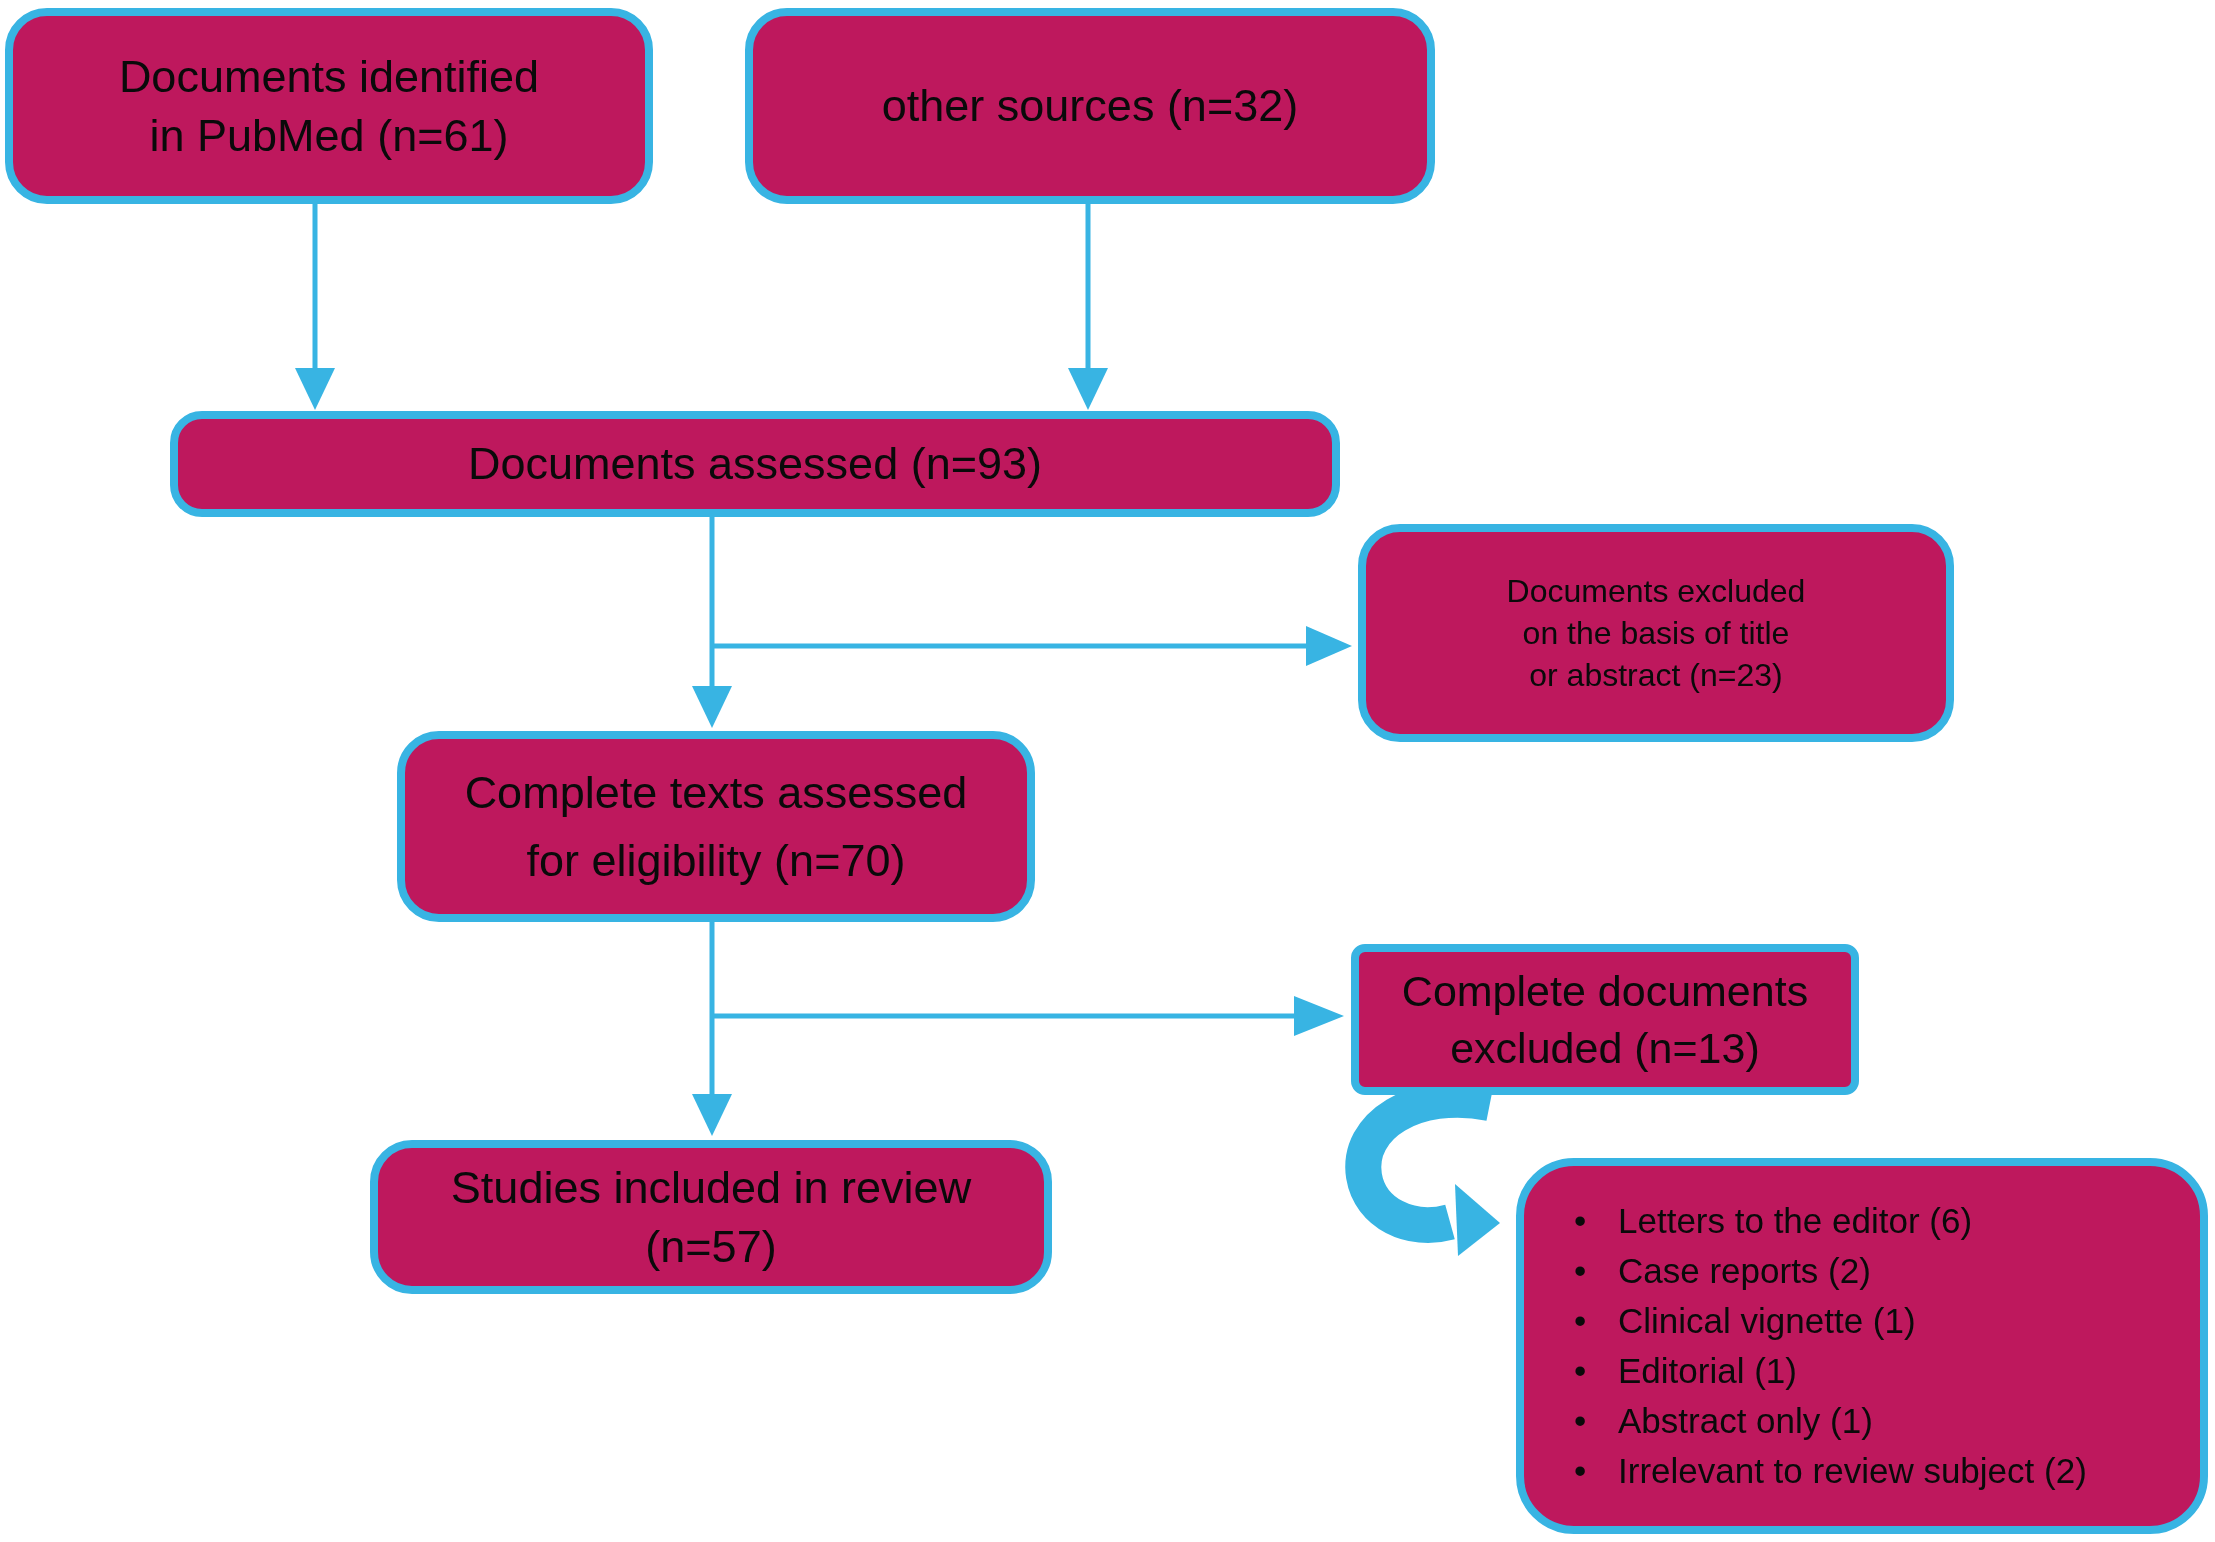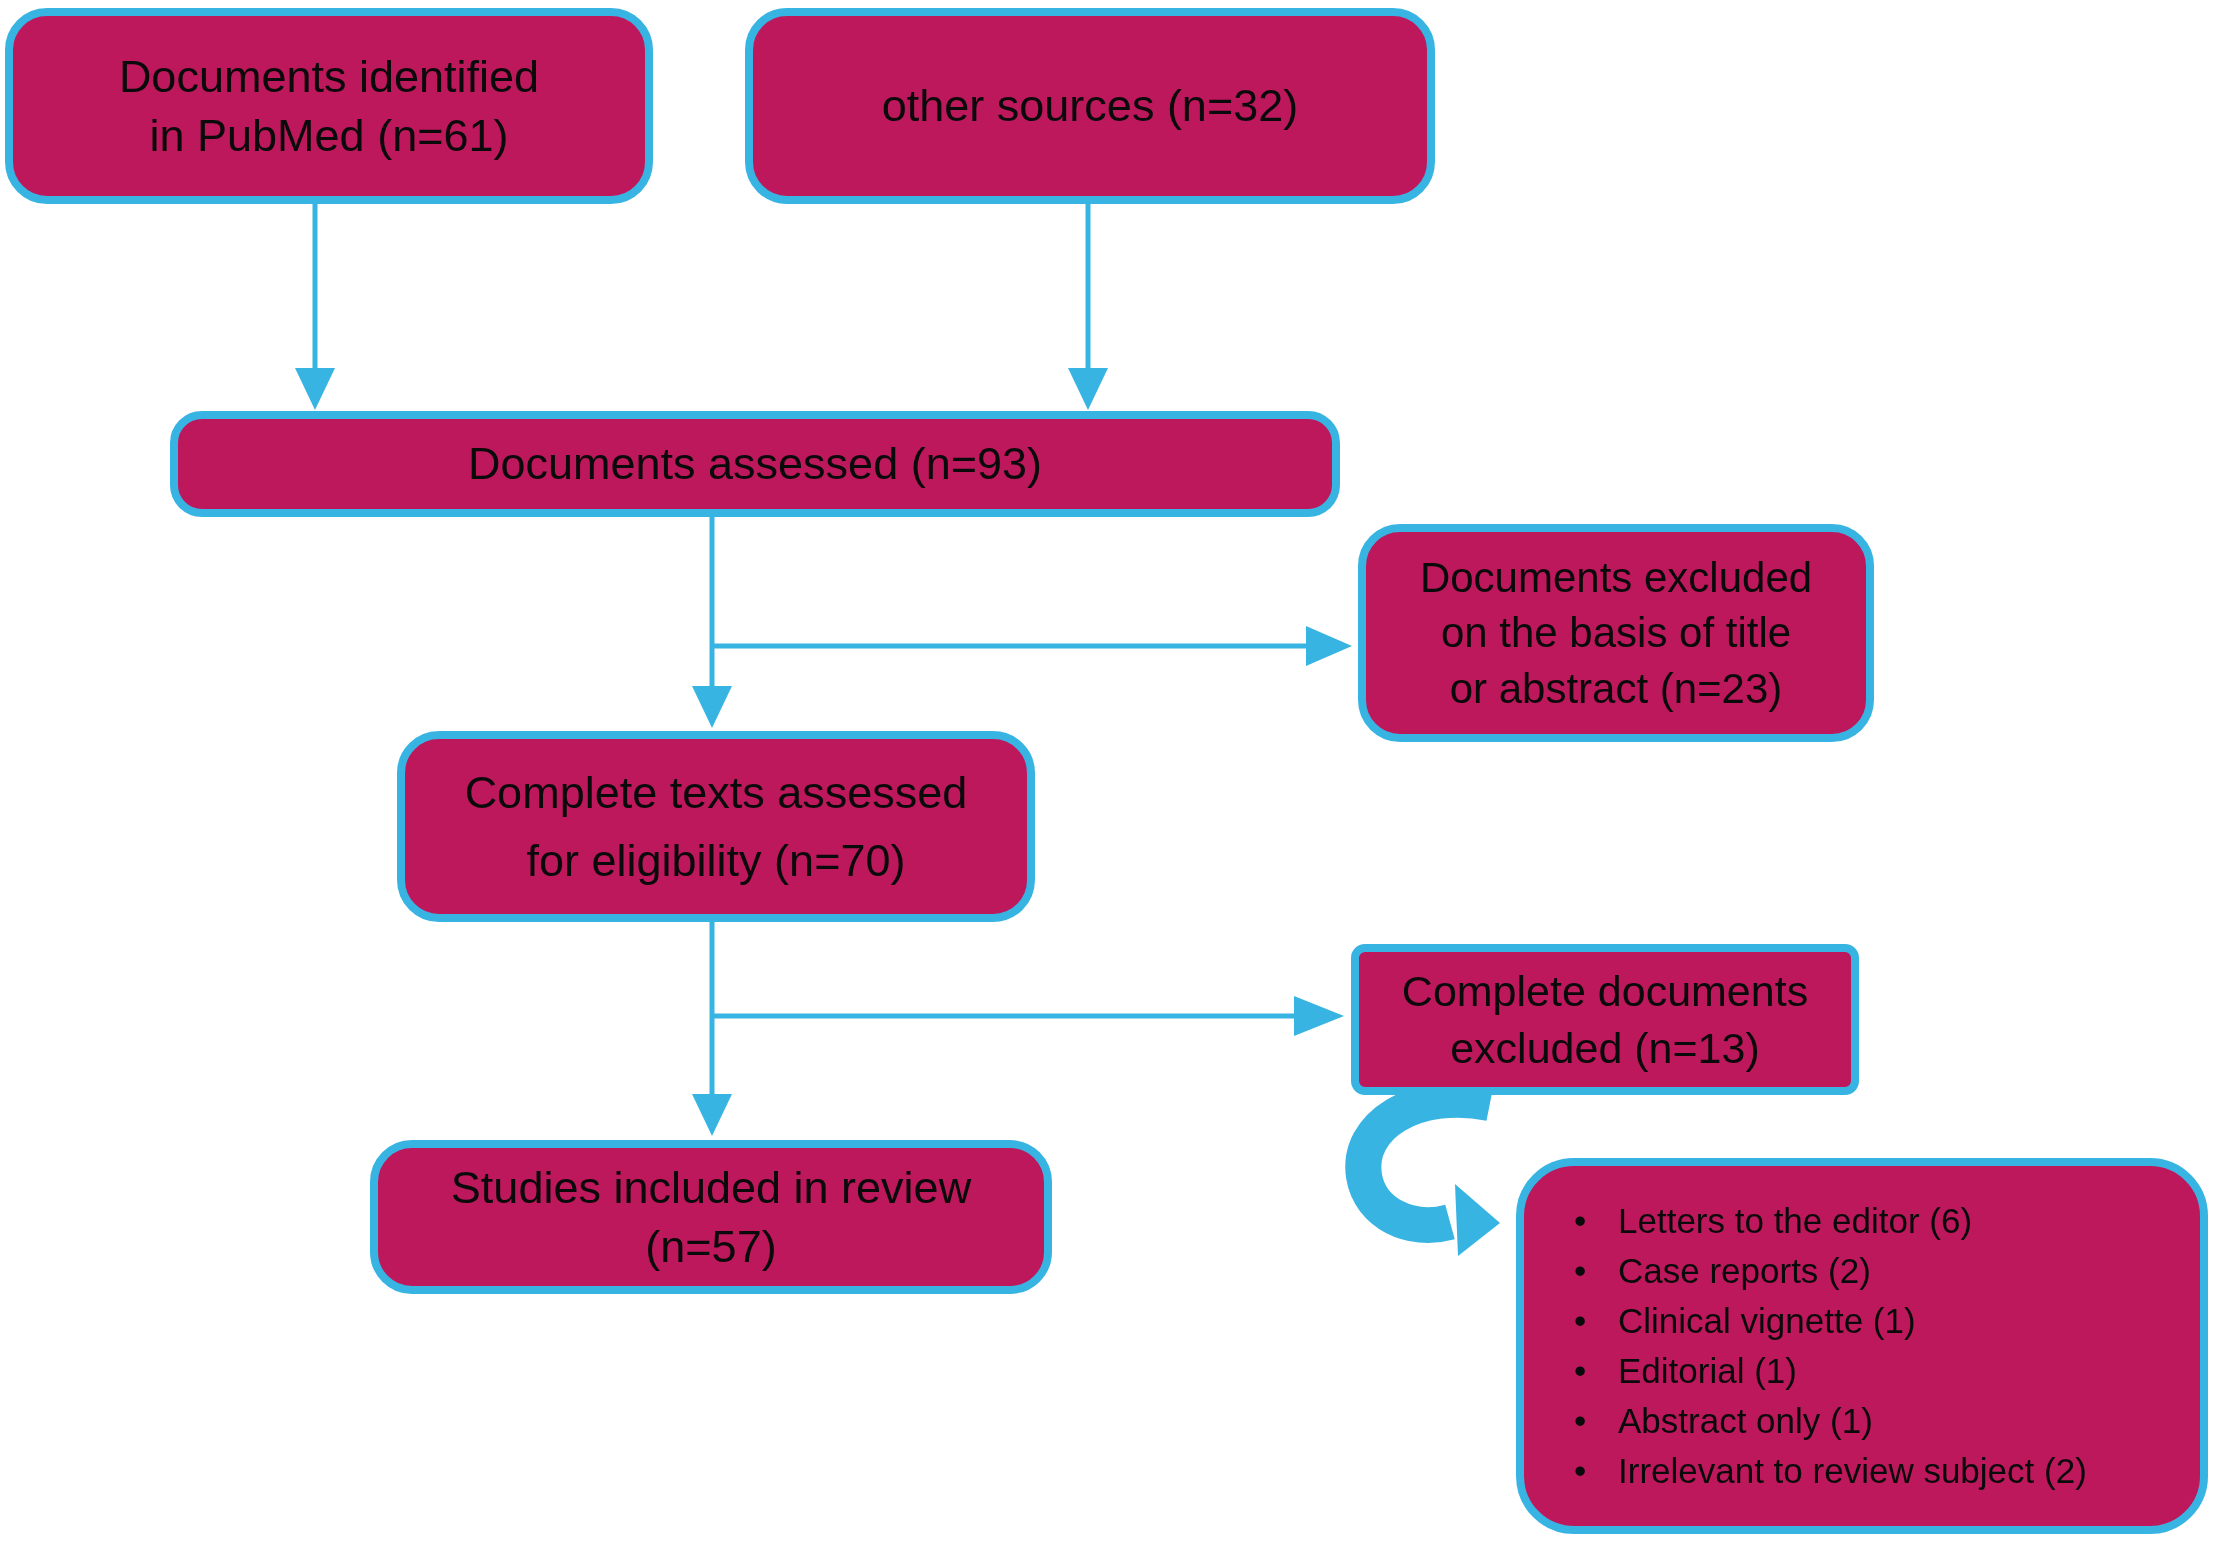--- a/index.html
+++ b/index.html
@@ -30,21 +30,21 @@
     align-items: center;
     justify-content: center;
     text-align: center;
     font-size: 45px;
     line-height: 1.32;
     color: var(--text);
   }
   .box-pubmed            { left: 5px;    top: 8px;    width: 648px;  height: 196px; }
   .box-other             { left: 745px;  top: 8px;    width: 690px;  height: 196px; }
   .box-assessed          { left: 126px;  top: 411px;  width: 1170px; height: 106px; border-radius: 32px; margin-left: 44px; }
-  .box-excluded-title    { left: 1358px; top: 524px;  width: 516px;  height: 218px; font-size: 42px; }
+  .box-excluded-title    { left: 1358px; top: 524px;  width: 596px;  height: 218px; font-size: 32px; }
   .box-fulltext          { left: 397px;  top: 731px;  width: 638px;  height: 191px; gap: 8px; }
   .box-excluded-complete { left: 1351px; top: 944px;  width: 508px;  height: 151px; border-radius: 14px; font-size: 43px; }
   .box-included          { left: 360px;  top: 1140px; width: 682px;  height: 154px; margin-left: 10px; }
   .box-reasons {
     left: 1516px; top: 1158px; width: 692px; height: 376px;
     border-radius: 58px;
     align-items: stretch;
     justify-content: center;
     text-align: left;
   }

